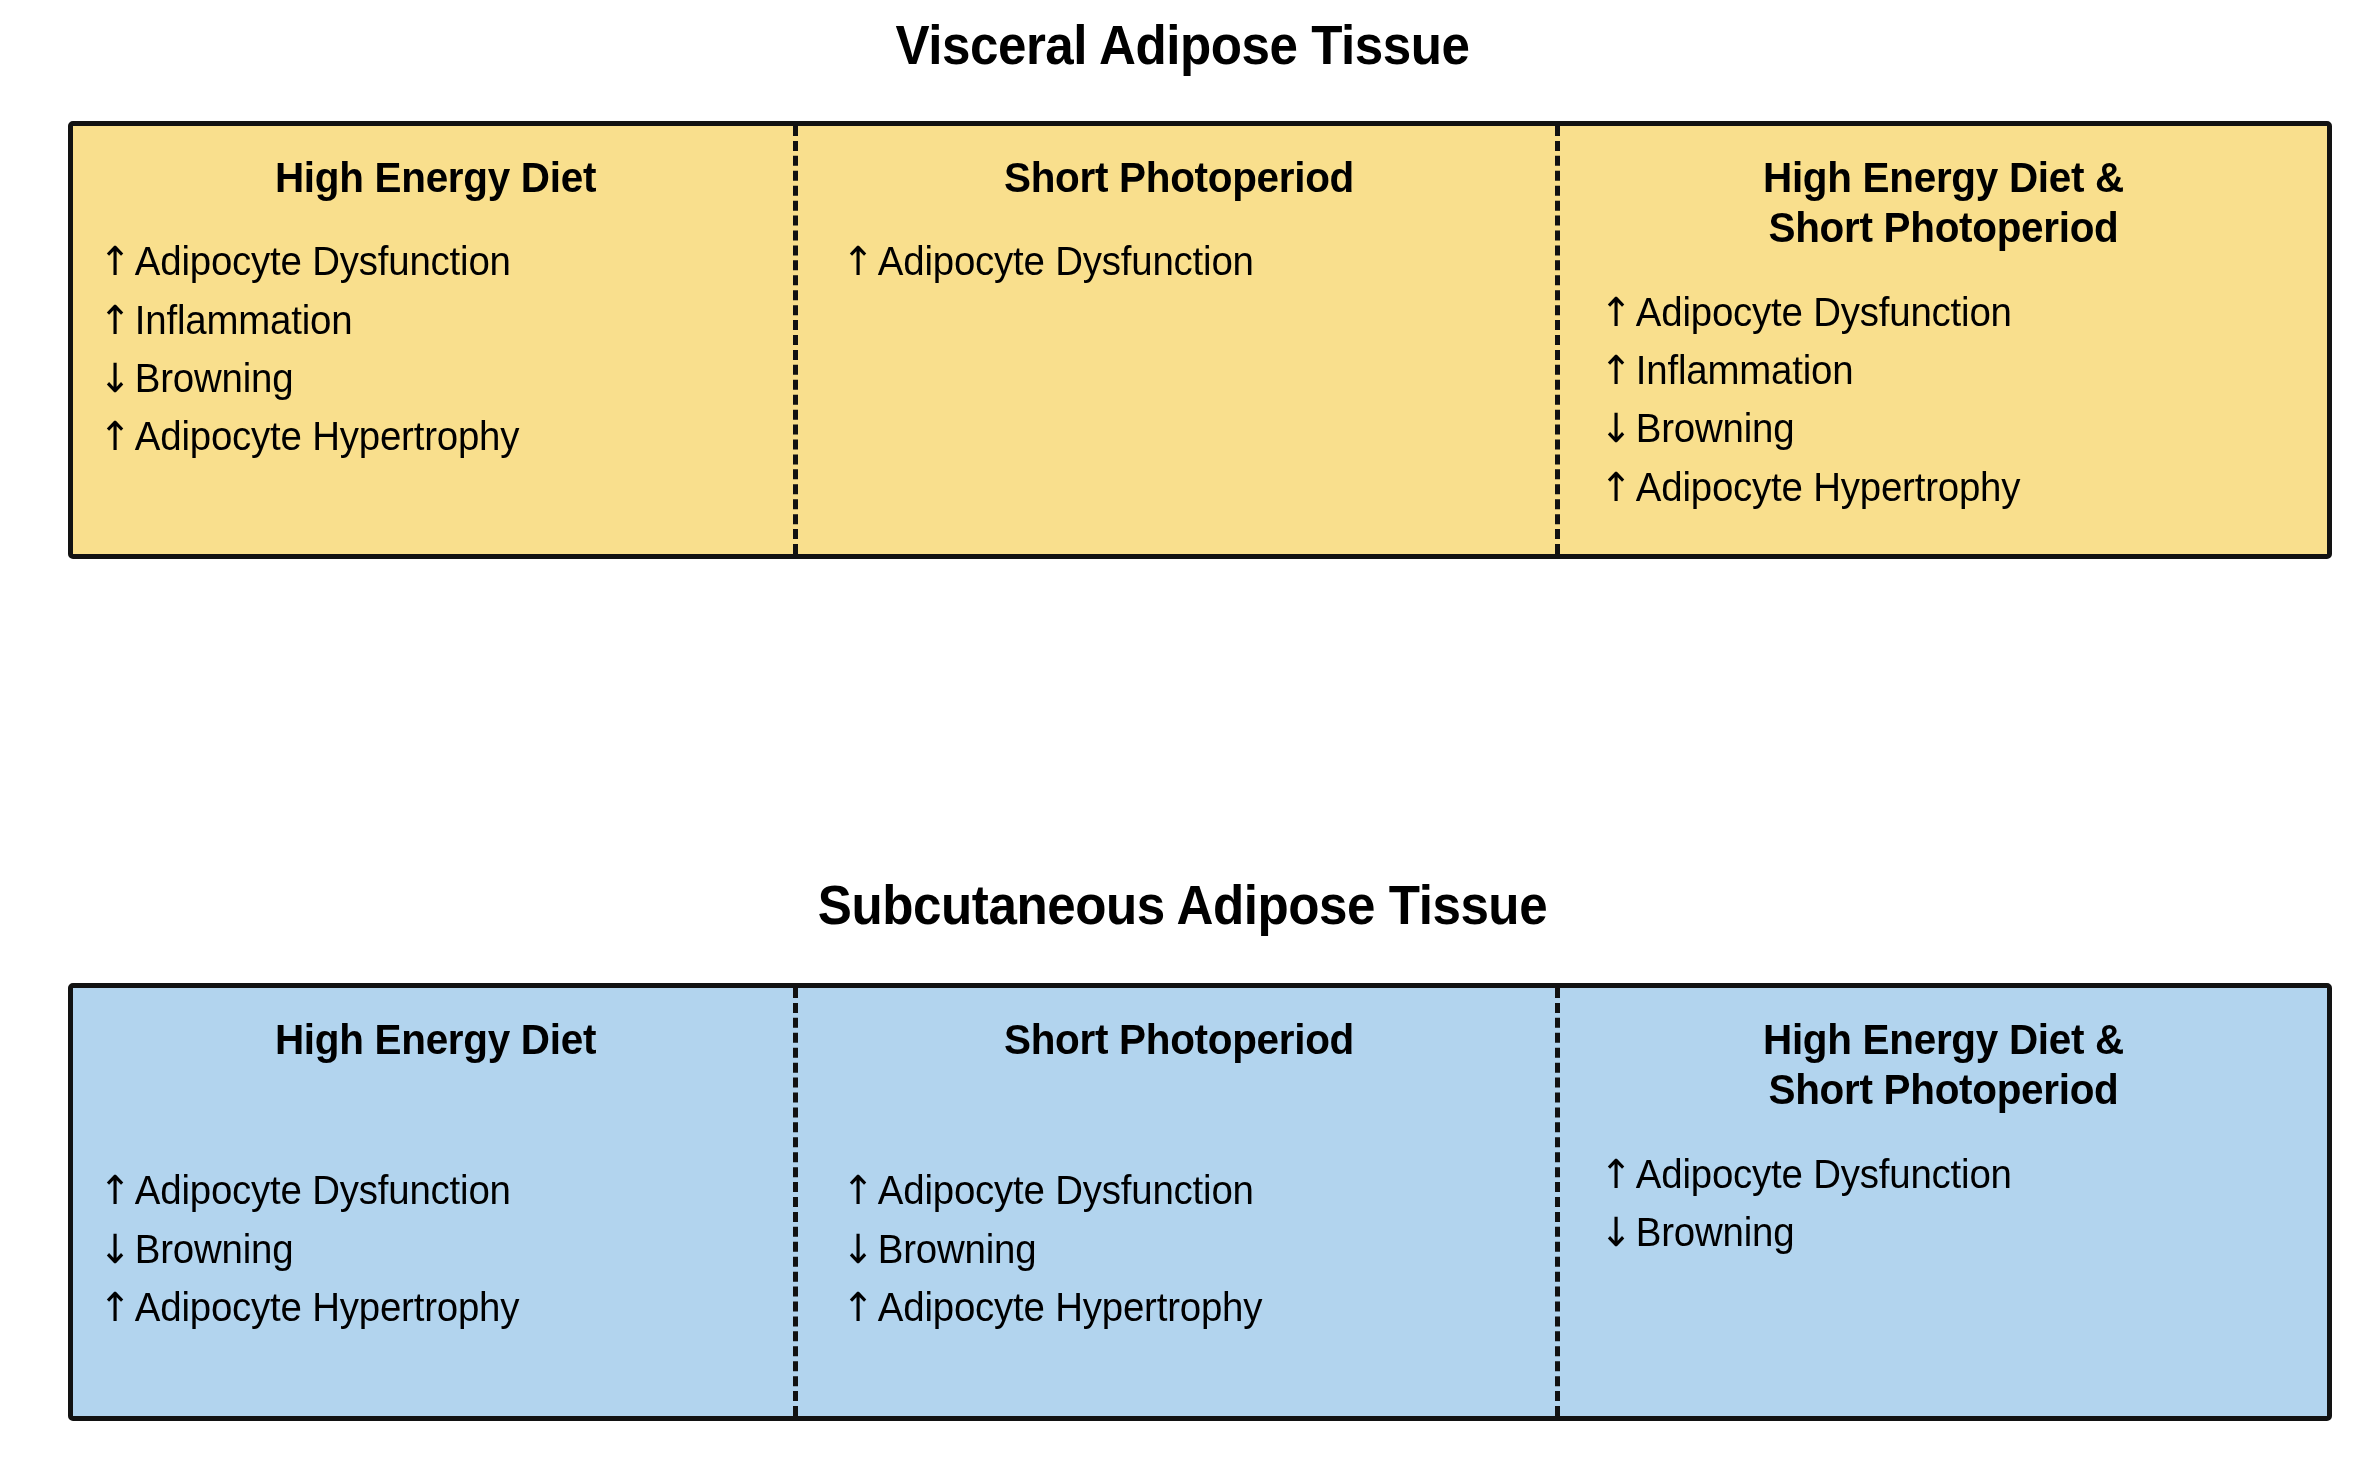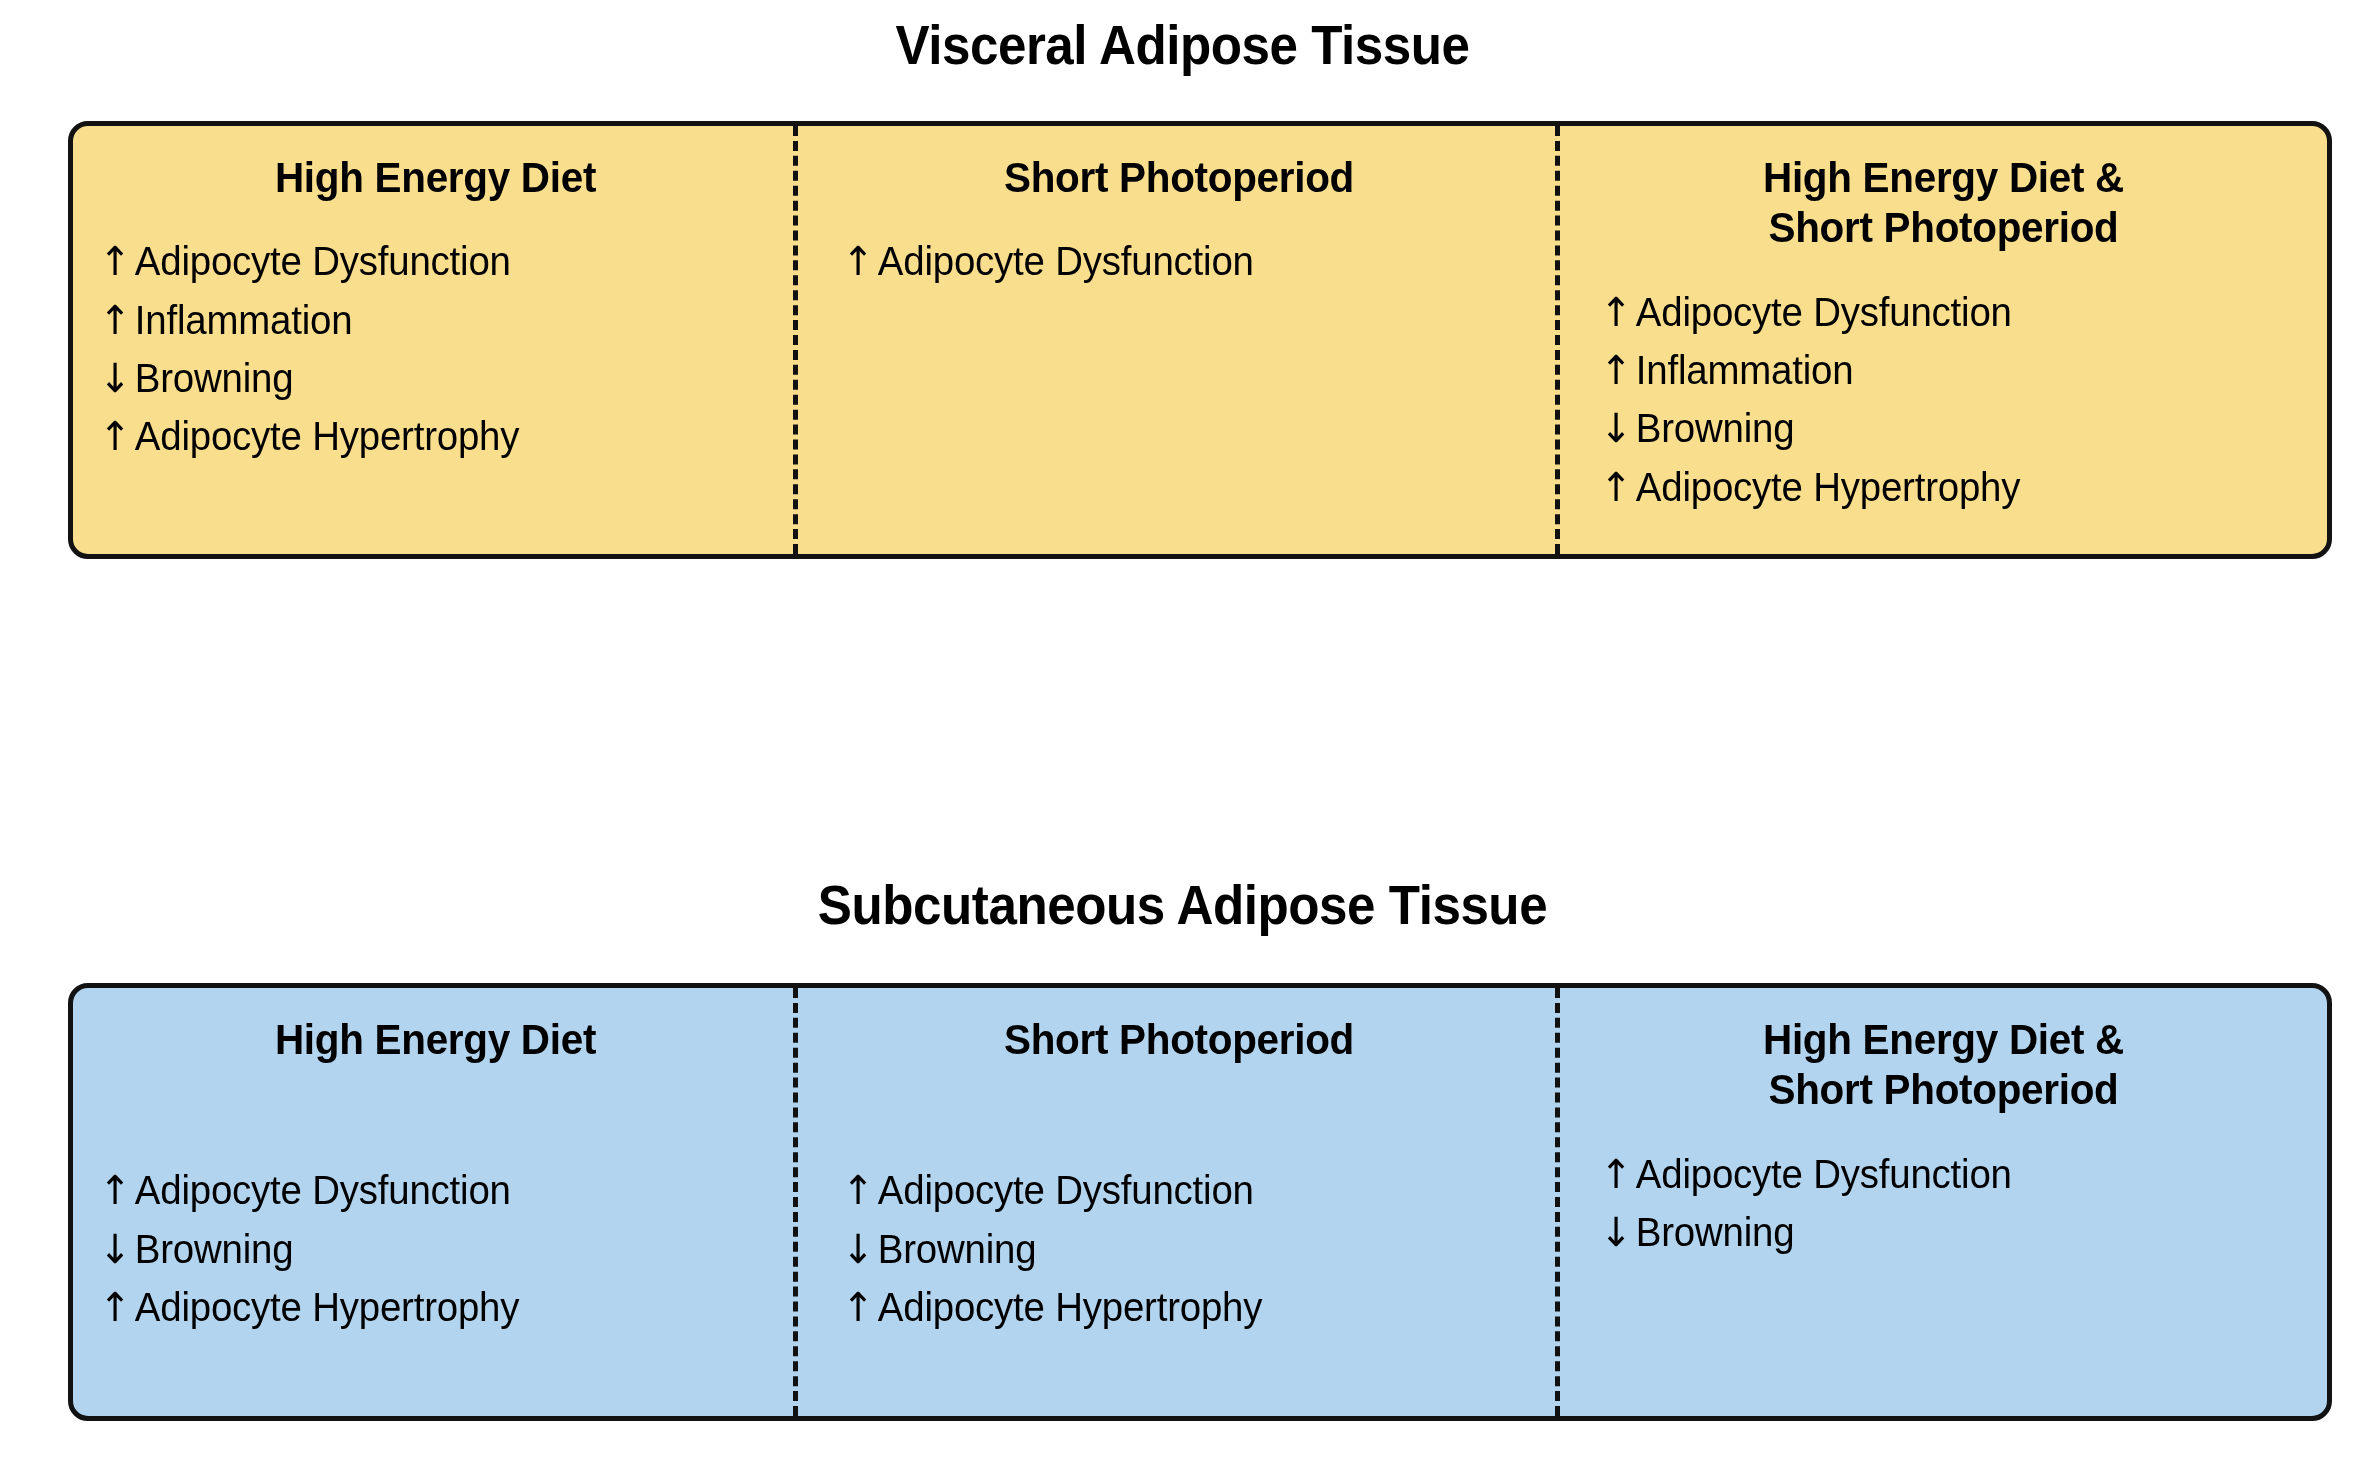--- a/index.html
+++ b/index.html
@@ -45,21 +45,21 @@
     white-space: nowrap;
   }
 
   .panel {
     position: absolute;
     left: 68px;
     width: 2264px;
     height: 438px;
     box-sizing: border-box;
     border: 5px solid #121212;
-    border-radius: 20px;
+    border-radius: 5px;
     display: flex;
     flex-direction: row;
     overflow: hidden;
   }
   .panel.vat {
     top: 105px;
     background: #f9df8d;
   }
   .panel.sat {
     top: 107px;

